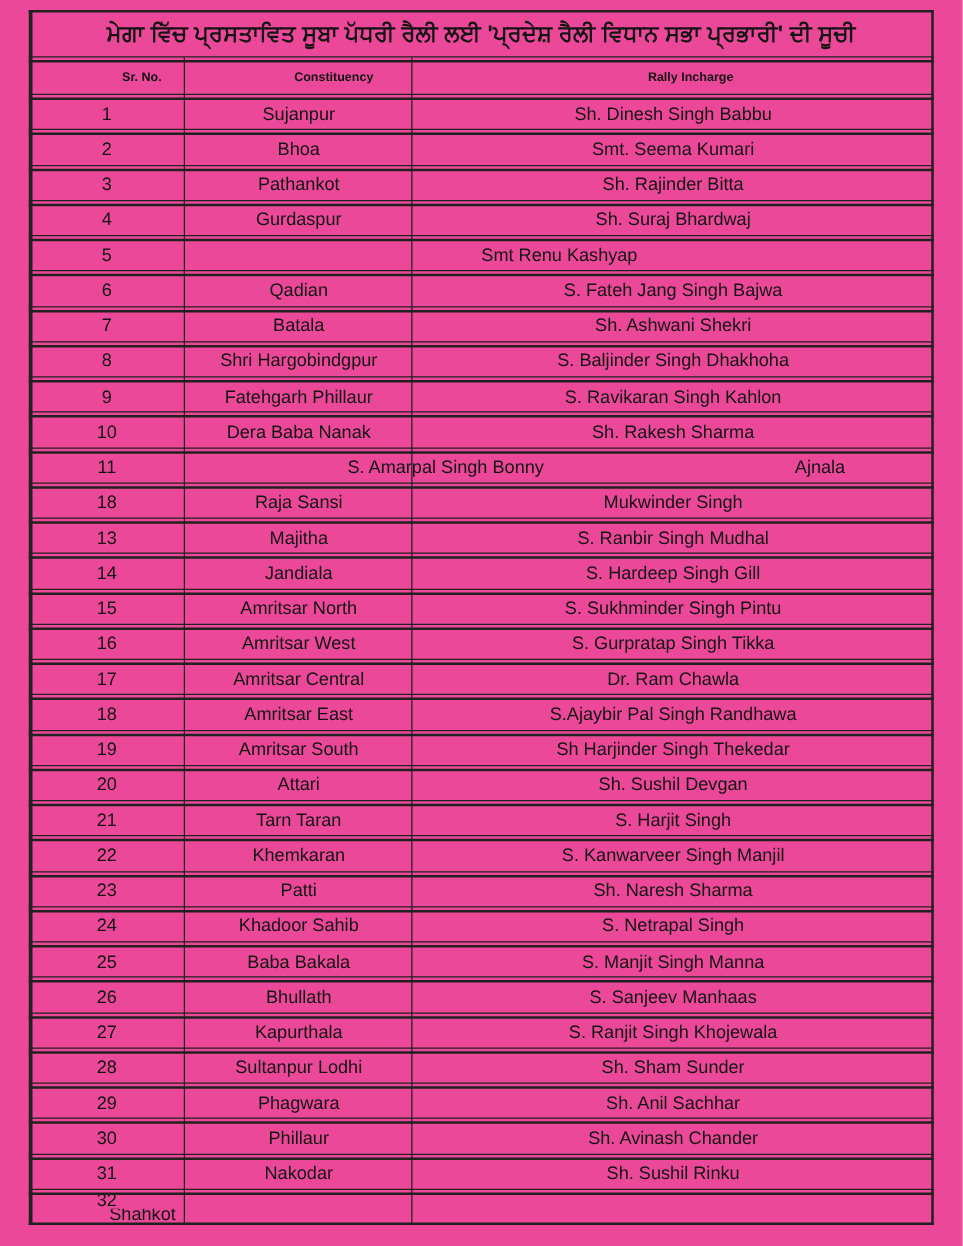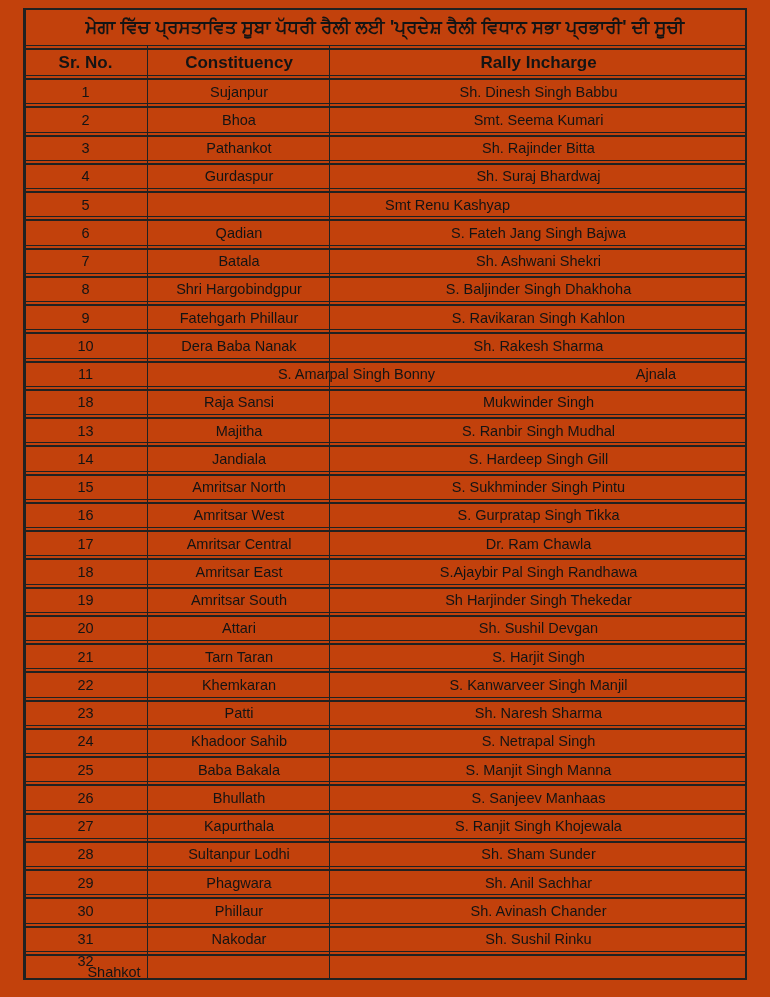--- a/index.html
+++ b/index.html
@@ -10,21 +10,21 @@
   html,body{ background:#ffffff; }
   body{
     width:770px; height:997px;
     font-family:"Liberation Sans", sans-serif;
     color:var(--txt);
     overflow:hidden;
   }
   .page{
     position:relative;
     width:770px; height:997px;
-    background:#c2410c;
+    background:#ec4899;
   }
   .doc{
     position:absolute;
     left:23px; top:8px;
     width:724px;
   }
   
   .title-box{
     box-sizing:border-box;
     height:38px;
@@ -43,21 +43,22 @@
     height:26.25px;
     margin-top:2px;
     border-top:2px solid var(--bc);
     border-bottom:1.2px solid var(--bc);
     align-items:stretch;
     font-size:14.5px;
   }
   .row.header-row{
     height:28px;
     font-weight:bold;
-    font-size:17px;
+    font-size:10px;
+    padding-left:28px;
   }
   .row:last-child{
     border-bottom:2.5px solid var(--bc);
     flex-direction:column;
   }
   .cell{
     display:flex; align-items:center; justify-content:center;
     text-align:center;
     overflow:hidden;
     white-space:nowrap;

